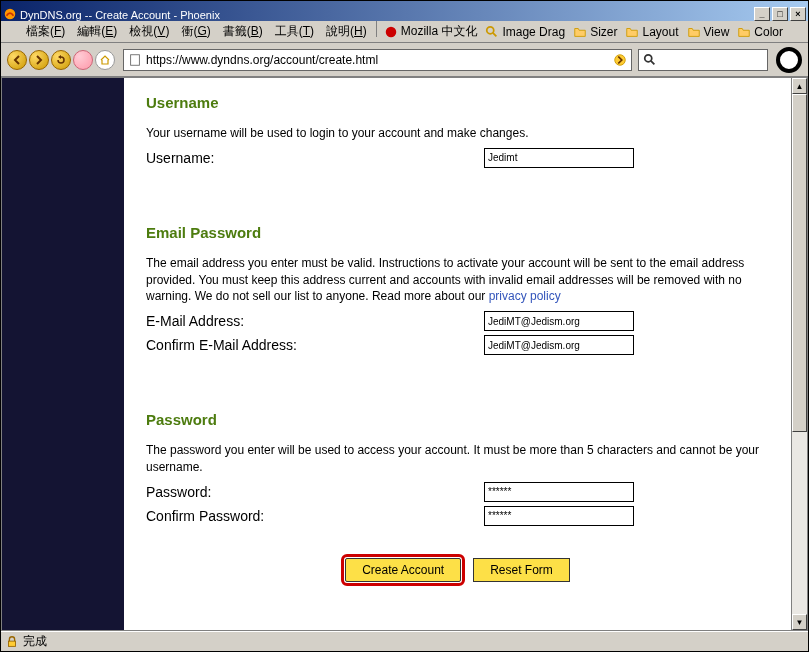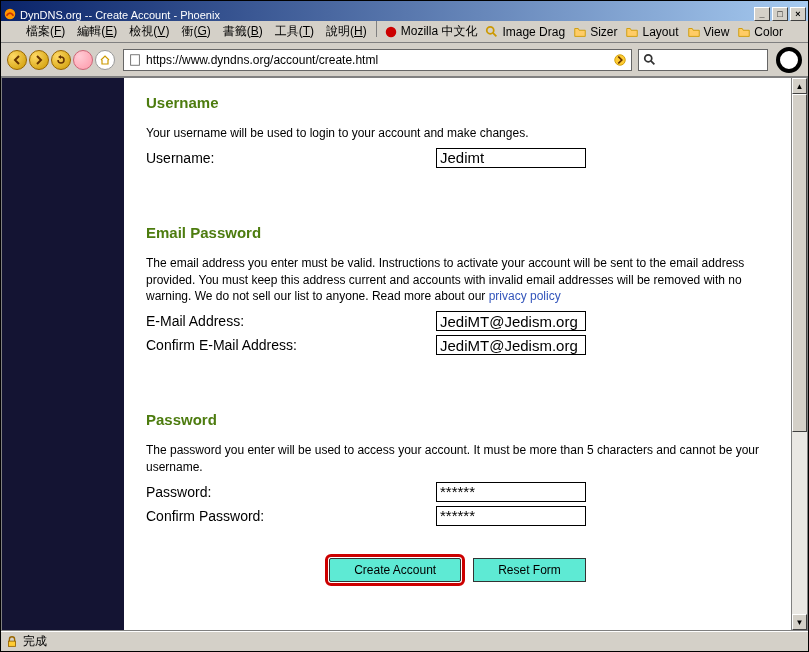--- a/index.html
+++ b/index.html
@@ -37,25 +37,25 @@
 .content-wrap { flex: 1; display: flex; overflow: hidden; border: 1px solid #808080; background: #fff; }
 .content-scroll { flex: 1; display: flex; overflow: hidden; }
 .sidebar { width: 122px; background: #141433; flex-shrink: 0; }
 .main { flex: 1; background: #fff; padding: 16px 22px; font-family: Arial, sans-serif; color: #000; overflow-y: auto; }
 
 h2 { font-size: 15px; font-weight: bold; margin-bottom: 14px; color: #4d7c0f; }
 .helptext { font-size: 12px; color: #000; margin-bottom: 6px; line-height: 1.4; }
 .helptext a { color: #3355bb; text-decoration: none; }
 .field-row { display: flex; align-items: center; margin-bottom: 4px; }
 .field-label { width: 290px; font-size: 14px; color: #000; }
-.field-input { width: 150px; height: 20px; border: 1px solid #000; padding: 1px 3px; font-size: 15px; font-family: Arial; }
+.field-input { width: 150px; height: 20px; border: 1px solid #000; padding: 1px 3px; font-size: 10px; font-family: Arial; margin-left: 48px; }
 .section-gap { height: 52px; }
 
 .button-row { display: flex; justify-content: center; gap: 12px; margin-top: 32px; }
-.formbtn { padding: 4px 24px; background: #5eead4; border: 1px solid #333; font-size: 12px; cursor: default; }
+.formbtn { padding: 4px 16px; background: #fde047; border: 1px solid #333; font-size: 12px; cursor: default; }
 .formbtn.primary { outline: 3px solid #cc0000; outline-offset: 1px; border-radius: 2px; }
 
 .vscroll { width: 16px; background: #d4d0c8; display: flex; flex-direction: column; border-left: 1px solid #808080; }
 .vscroll .arrow { height: 16px; background: #d4d0c8; border: 1px solid #fff; border-right-color:#404040; border-bottom-color:#404040; display:flex;align-items:center;justify-content:center;font-size:8px; }
 .vscroll .track { flex: 1; background: repeating-conic-gradient(#d4d0c8 0% 25%, #fff 0% 50%) 50% / 2px 2px; position: relative; }
 .vscroll .thumb { position: absolute; top: 0; left: 0; right: 0; height: 65%; background: #d4d0c8; border: 1px solid #fff; border-right-color:#404040; border-bottom-color:#404040; }
 
 .statusbar { height: 20px; background: #d4d0c8; border-top: 1px solid #fff; display: flex; align-items: center; padding: 0 4px; font-size: 12px; }
 .statusbar .sicon2 { width: 14px; height: 14px; margin-right: 4px; }
 </style>

